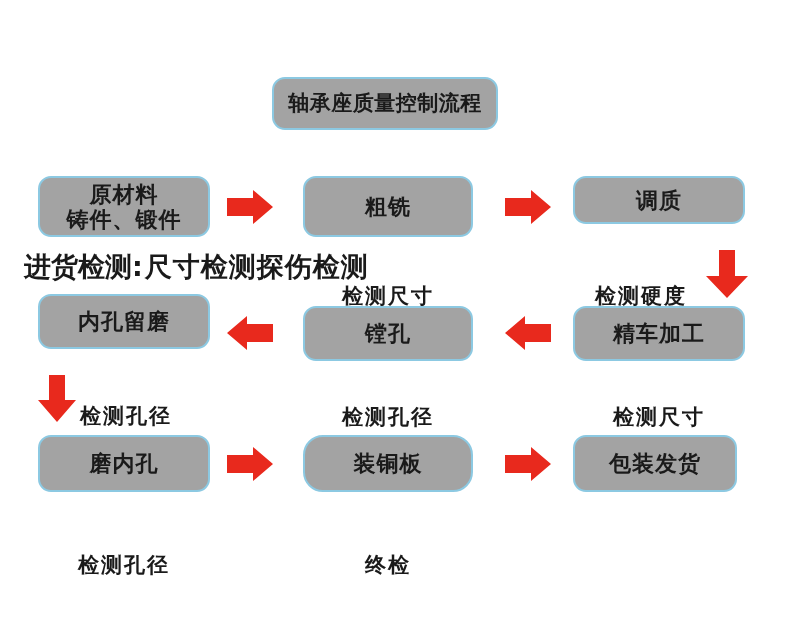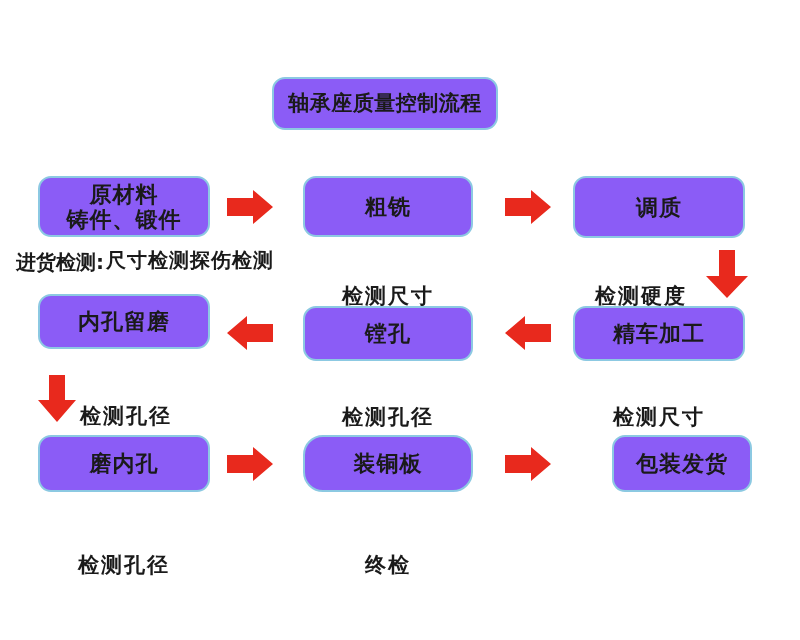--- a/index.html
+++ b/index.html
@@ -10,21 +10,21 @@
     color: #1a1a1a;
   }
   .canvas {
     position: relative;
     width: 800px; height: 640px;
     background: #ffffff;
     overflow: hidden;
   }
   .box {
     position: absolute;
-    background: #8b5cf6;
+    background: #a3a3a3;
     border: 2px solid #8cc9e2;
     border-radius: 13px;
     box-sizing: border-box;
     display: flex;
     flex-direction: column;
     align-items: center;
     justify-content: center;
     font-size: 22px;
     font-weight: bold;
     letter-spacing: 1px;
@@ -42,45 +42,45 @@
     letter-spacing: 2px;
     text-align: center;
     white-space: nowrap;
     margin-top: 22px;
   }
   .arrow { position: absolute; }
   .arrow svg { display: block; }
   .arrow polygon { fill: #e8291d; }
   .compound-label {
     position: absolute;
-    left: 16px; top: 249px;
+    left: 24px; top: 249px;
     display: flex;
-    align-items: flex-start;
-    font-size: 20px;
+    align-items: center;
+    font-size: 27px;
     font-weight: bold;
     white-space: nowrap;
   }
   .compound-label .stack {
     display: flex;
     line-height: 22px;
     margin-left: 2px;
     letter-spacing: 1px;
   }
   
   .r1c1 { left: 38px;  top: 176px; width: 172px; height: 61px; }
   .r1c2 { left: 303px; top: 176px; width: 170px; height: 61px; }
-  .r1c3 { left: 573px; top: 176px; width: 172px; height: 62px; }
+  .r1c3 { left: 573px; top: 176px; width: 172px; height: 48px; }
   
   .r2c1 { left: 38px;  top: 294px; width: 172px; height: 55px; }
   .r2c2 { left: 303px; top: 306px; width: 170px; height: 55px; }
   .r2c3 { left: 573px; top: 306px; width: 172px; height: 55px; }
   
   .r3c1 { left: 38px;  top: 435px; width: 172px; height: 57px; text-align: right; }
   .r3c2 { left: 303px; top: 435px; width: 170px; height: 57px; border-radius: 20px; }
-  .r3c3 { left: 573px; top: 435px; width: 140px; height: 57px; margin-left: 39px; }
+  .r3c3 { left: 573px; top: 435px; width: 164px; height: 57px; }
 </style>
 </head>
 <body>
 
 <div class="canvas">
 
   <div class="box title-box">
     <span>轴承座质量控制流程</span>
   </div>
 

